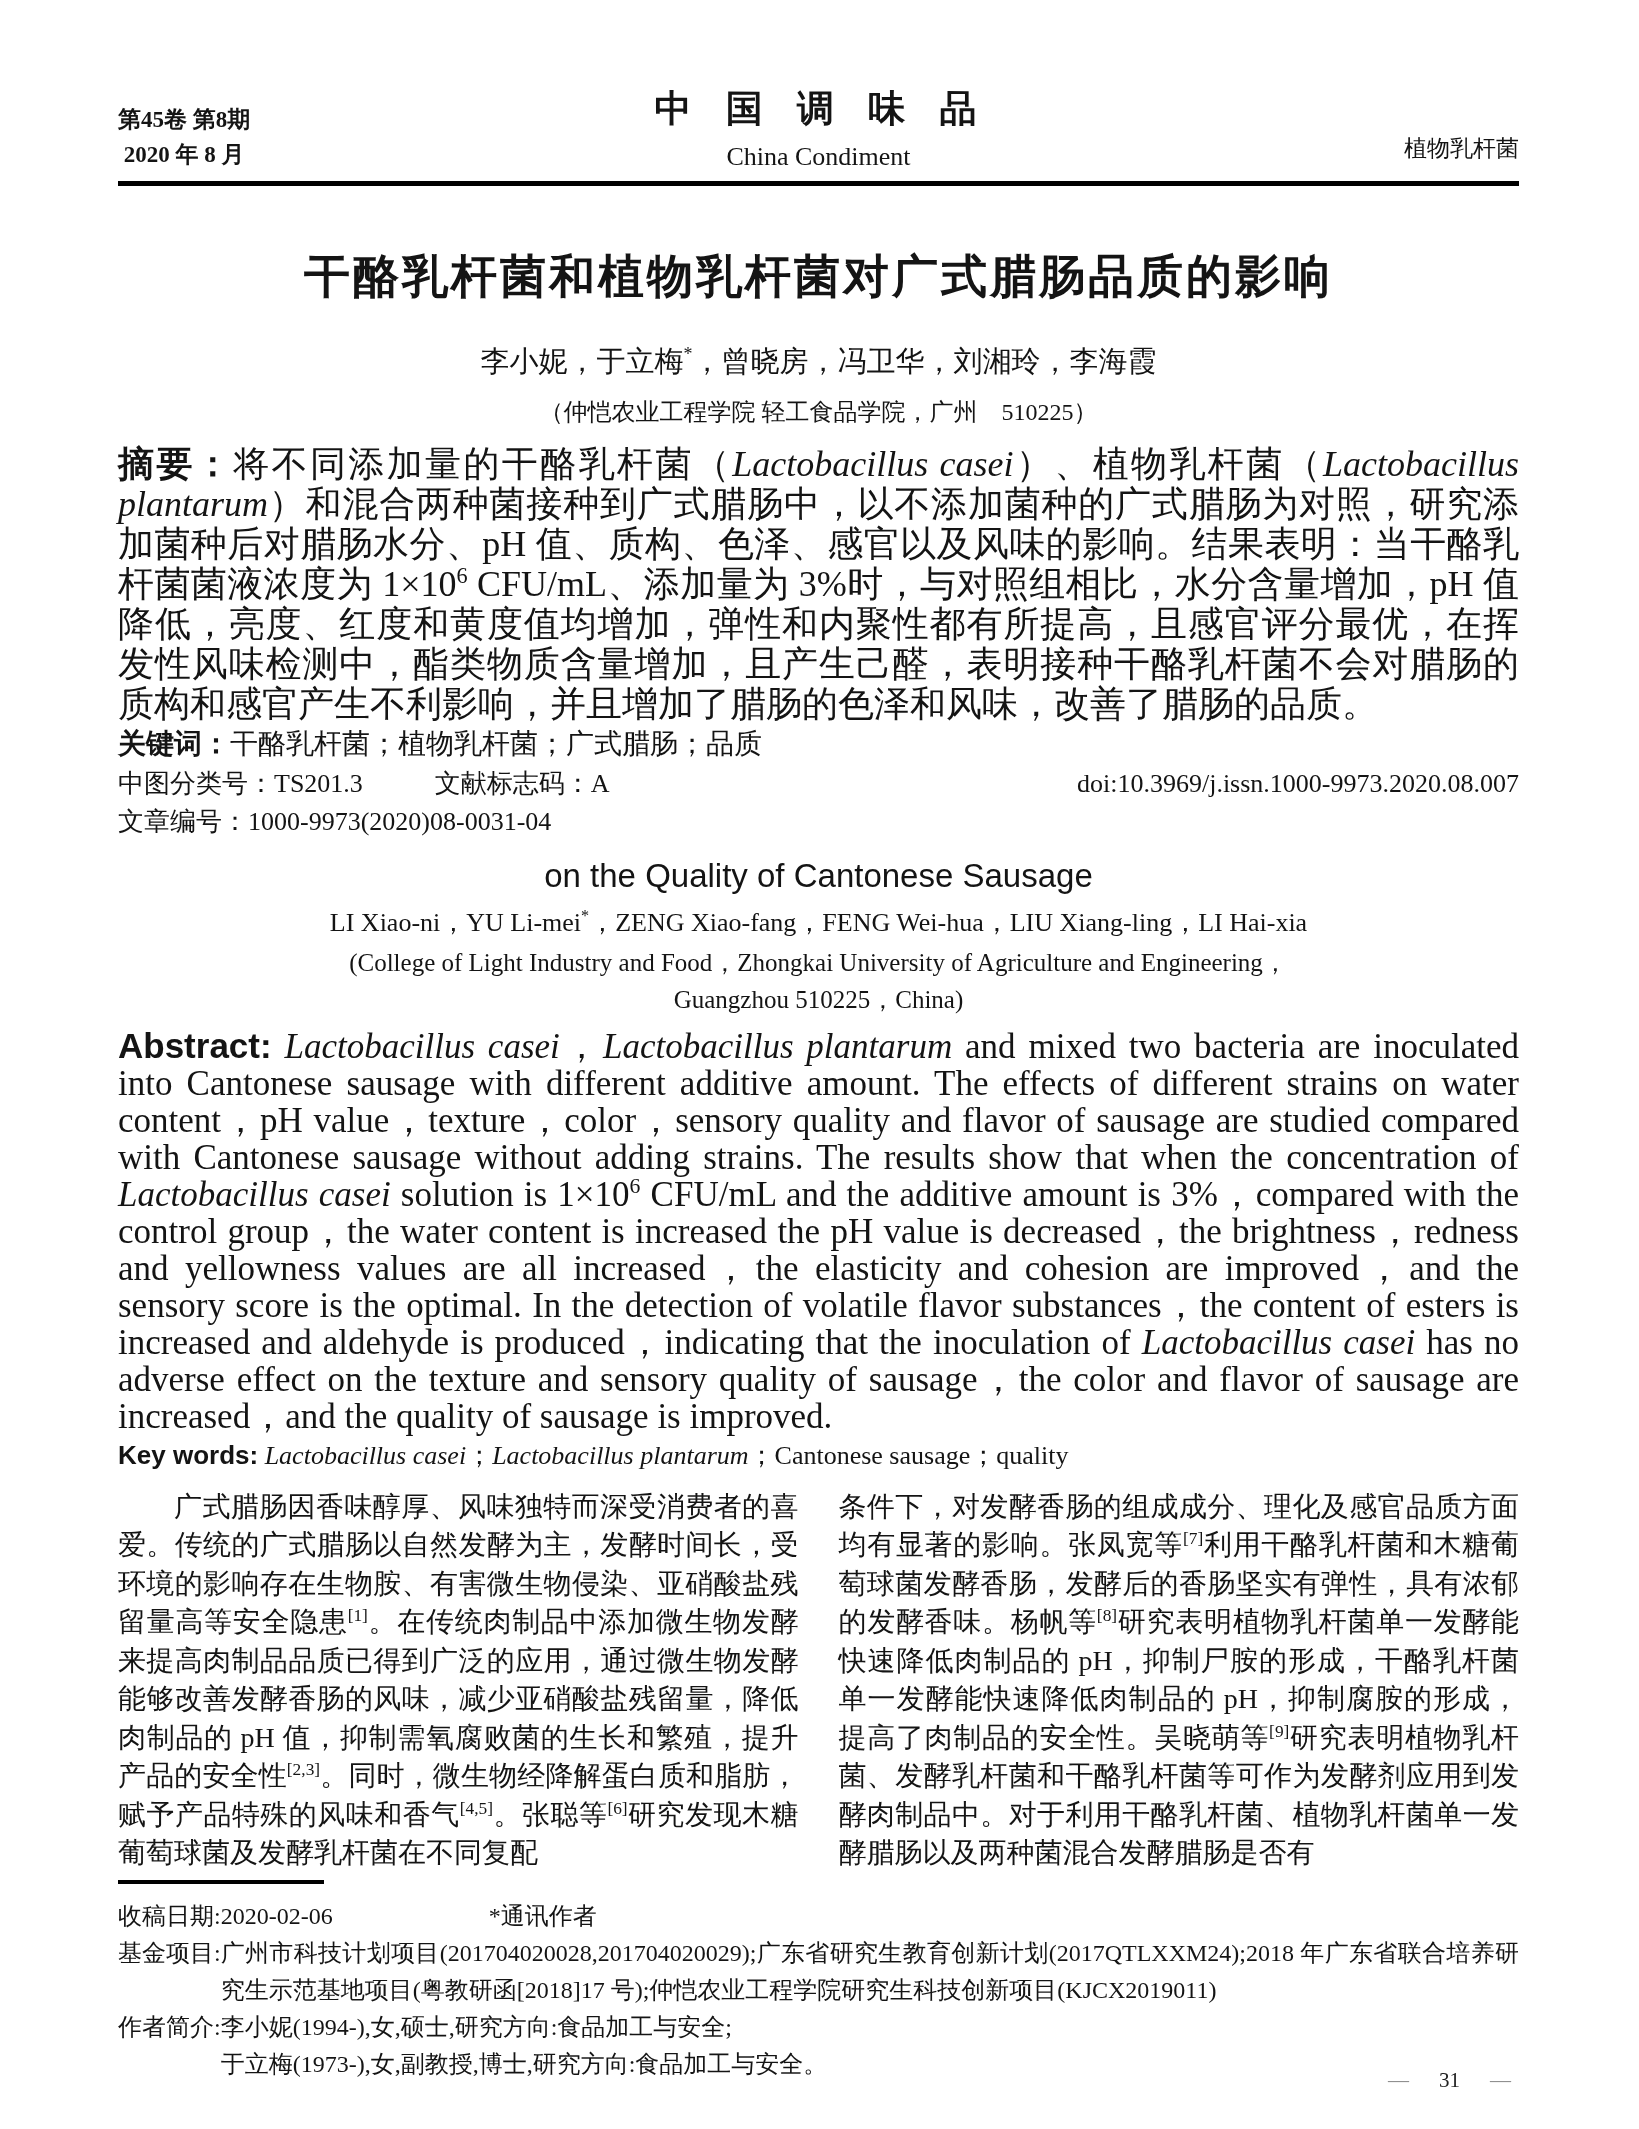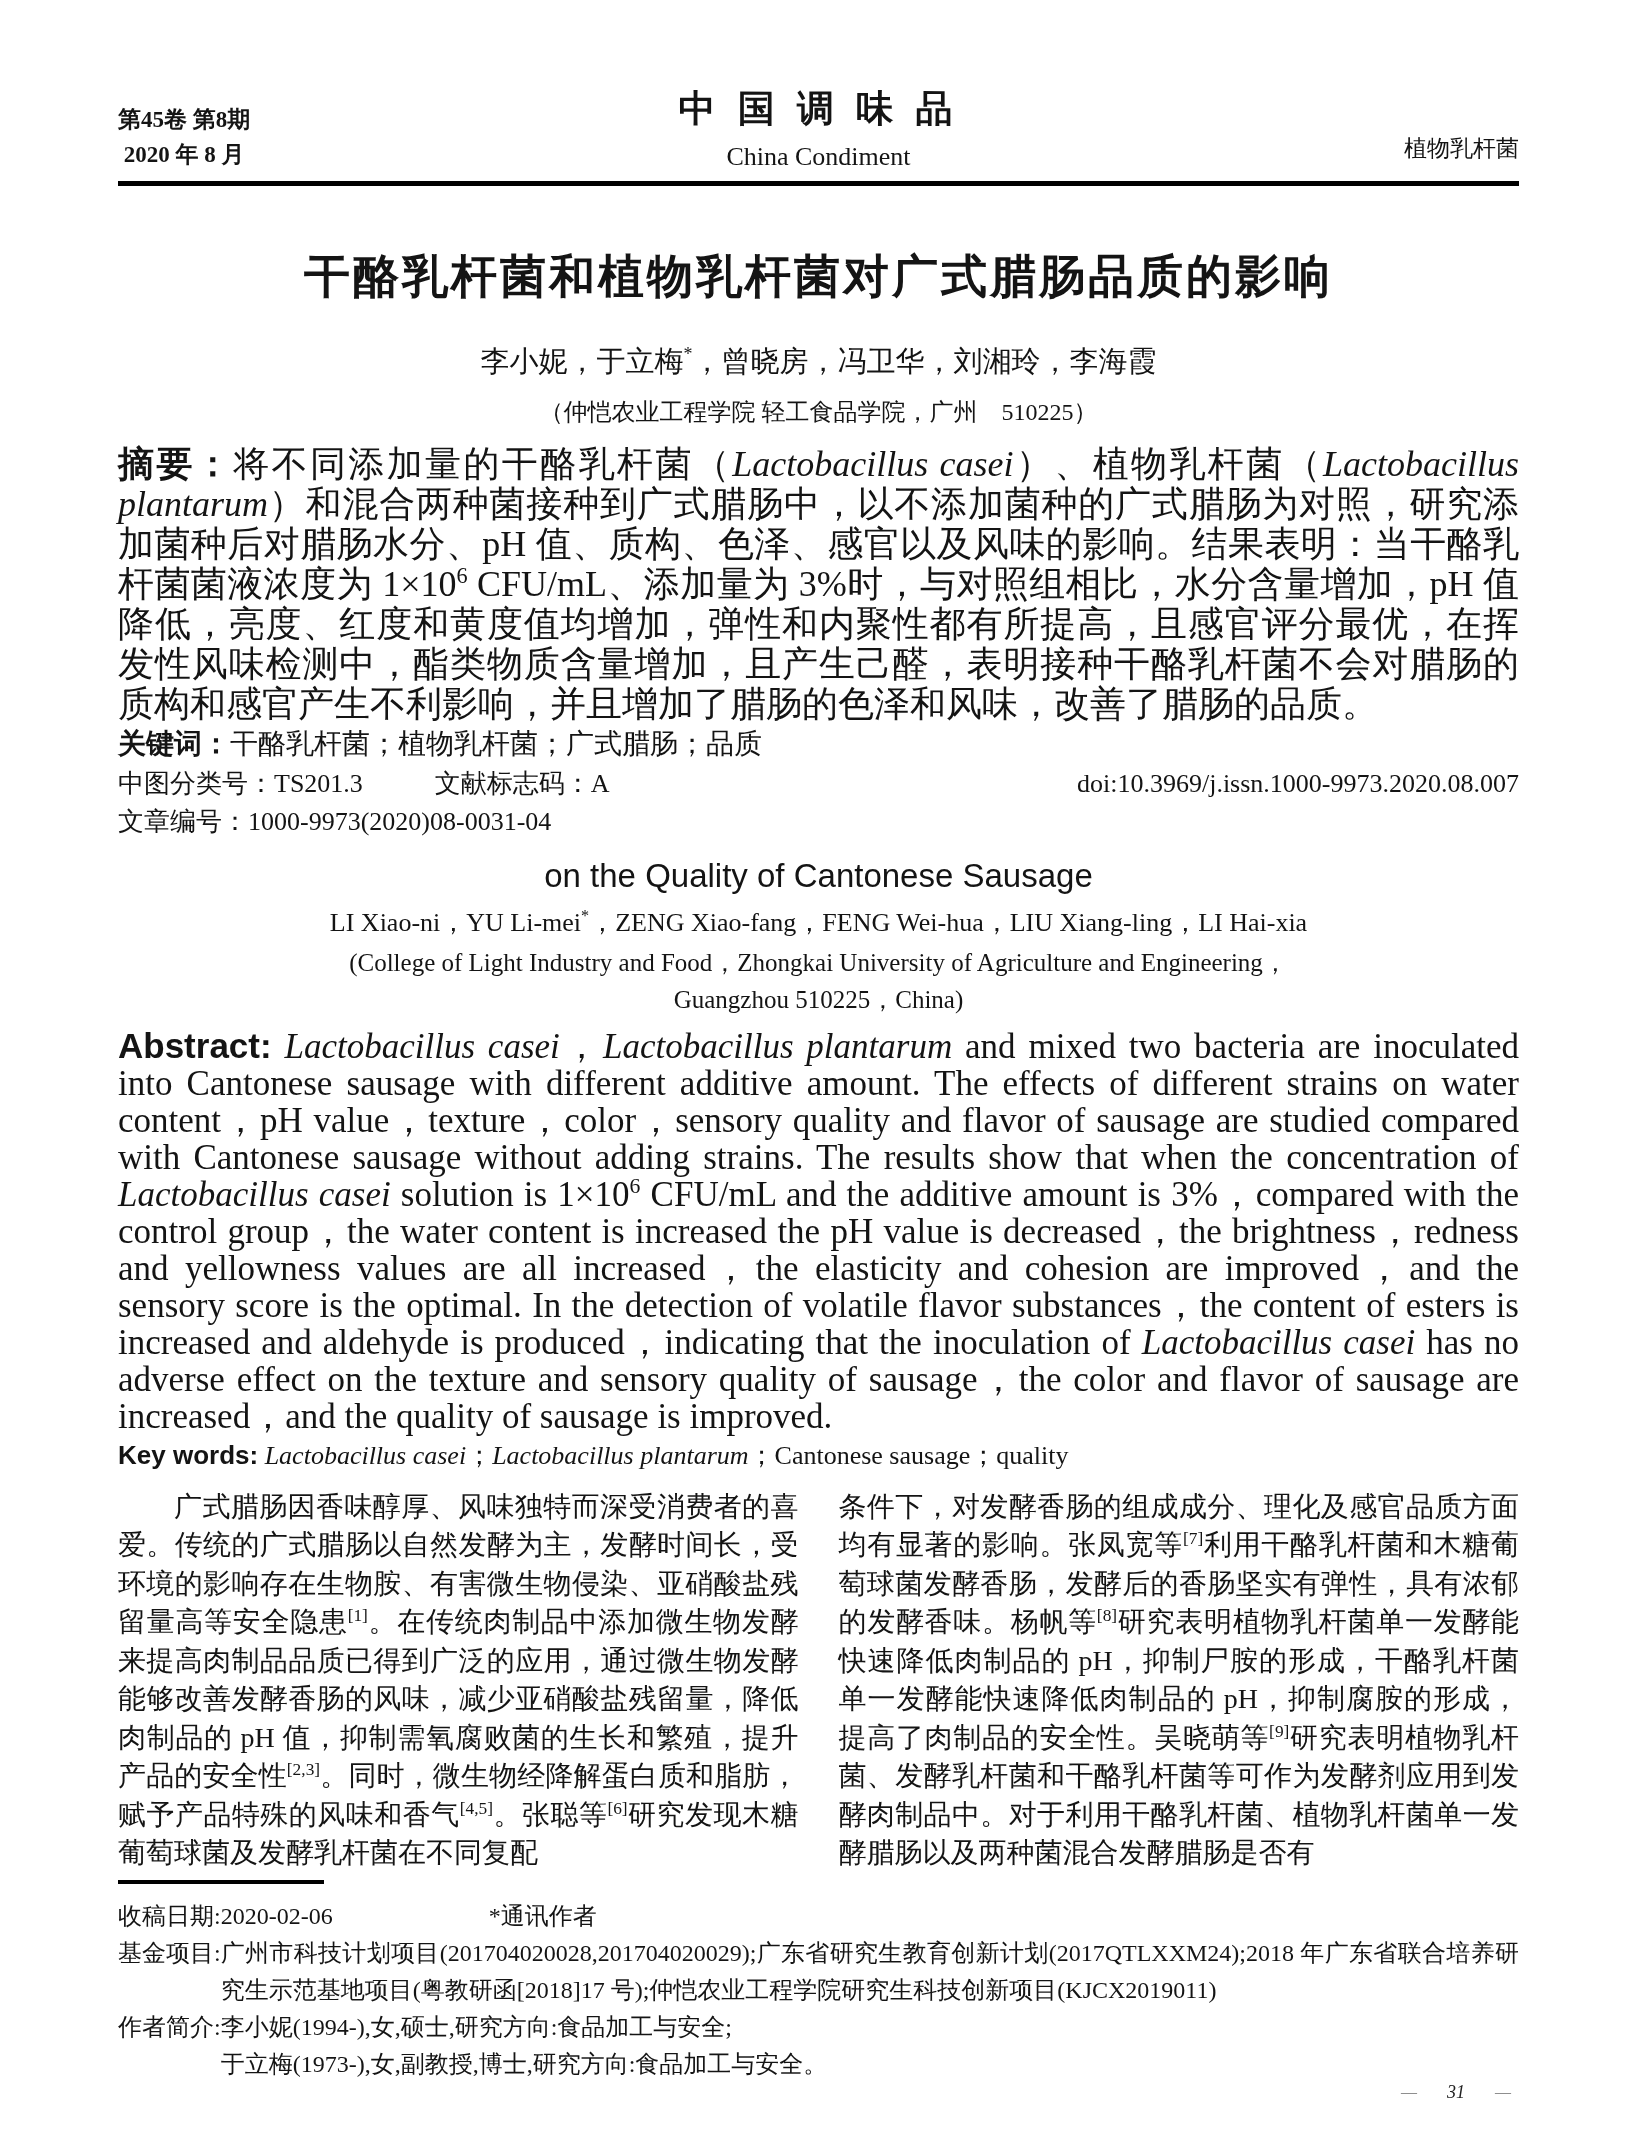--- a/index.html
+++ b/index.html
@@ -5,21 +5,21 @@
   * { margin:0; padding:0; box-sizing:border-box; }
   html,body { width:1639px; height:2129px; background:#ffffff; }
   body { font-family:"Liberation Serif", serif; color:#141414; position:relative; overflow:hidden;
          -webkit-font-smoothing:antialiased; }
   .page { position:absolute; inset:0; padding:84px 120px 0 118px; }
 
   
   .header { display:grid; grid-template-columns:1fr auto 1fr; align-items:end; }
   .h-left { justify-self:start; text-align:center; font-size:23px; line-height:35px;font-weight:bold; }
   .h-center { text-align:center; }
-  .jt-cn { font-family:Liberation Sans, sans-serif; font-weight:700; font-size:37px; letter-spacing:6px; }
+  .jt-cn { font-family:Liberation Mono, monospace; font-weight:700; font-size:37px; letter-spacing:6px; }
   .jt-en { font-weight:400; font-size:26px; margin-top:8px; }
   .h-right { justify-self:end; font-size:23px; padding-bottom:8px; }
   .header-rule { height:5px; background:#000; margin-top:9px; }
 
   
   .title-cn { margin-top:62px; text-align:center; font-family:"Liberation Sans", sans-serif;
               font-weight:700; font-size:46px; letter-spacing:3px; line-height:1.25; }
   .authors-cn { margin-top:36px; text-align:center; font-size:29px; }
   .affil-cn { margin-top:14px; text-align:center; font-size:24px; }
 
@@ -47,21 +47,21 @@
   .indent { text-indent:2em; }
 
   
   .fn-rule { width:206px; height:4px; background:#000; margin-top:7px; }
   .footnotes { margin-top:14px; font-size:24px; line-height:37px; }
   .fn-corr { margin-left:150px; }
   .fn-hang { display:flex; }
   .fn-label { white-space:nowrap; }
   .fn-content { flex:1; text-align:justify; }
 
-  .page-num { position:absolute; right:128px; bottom:26px; font-size:18px; color:#222;font-style:italic; }
+  .page-num { position:absolute; right:128px; bottom:36px; font-size:21px; color:#222; }
   .page-num .dash { color:#8a8a8a; }
   .page-num .dash.dl { margin-right:30px; }
   .page-num .dash.dr { margin-left:30px; }
 
   
   .seg-i { font-style:italic; font-family:"Liberation Serif", serif; }
   sup { font-size:0.62em; line-height:0; vertical-align:super; }
 </style>
 </head>
 <body>

